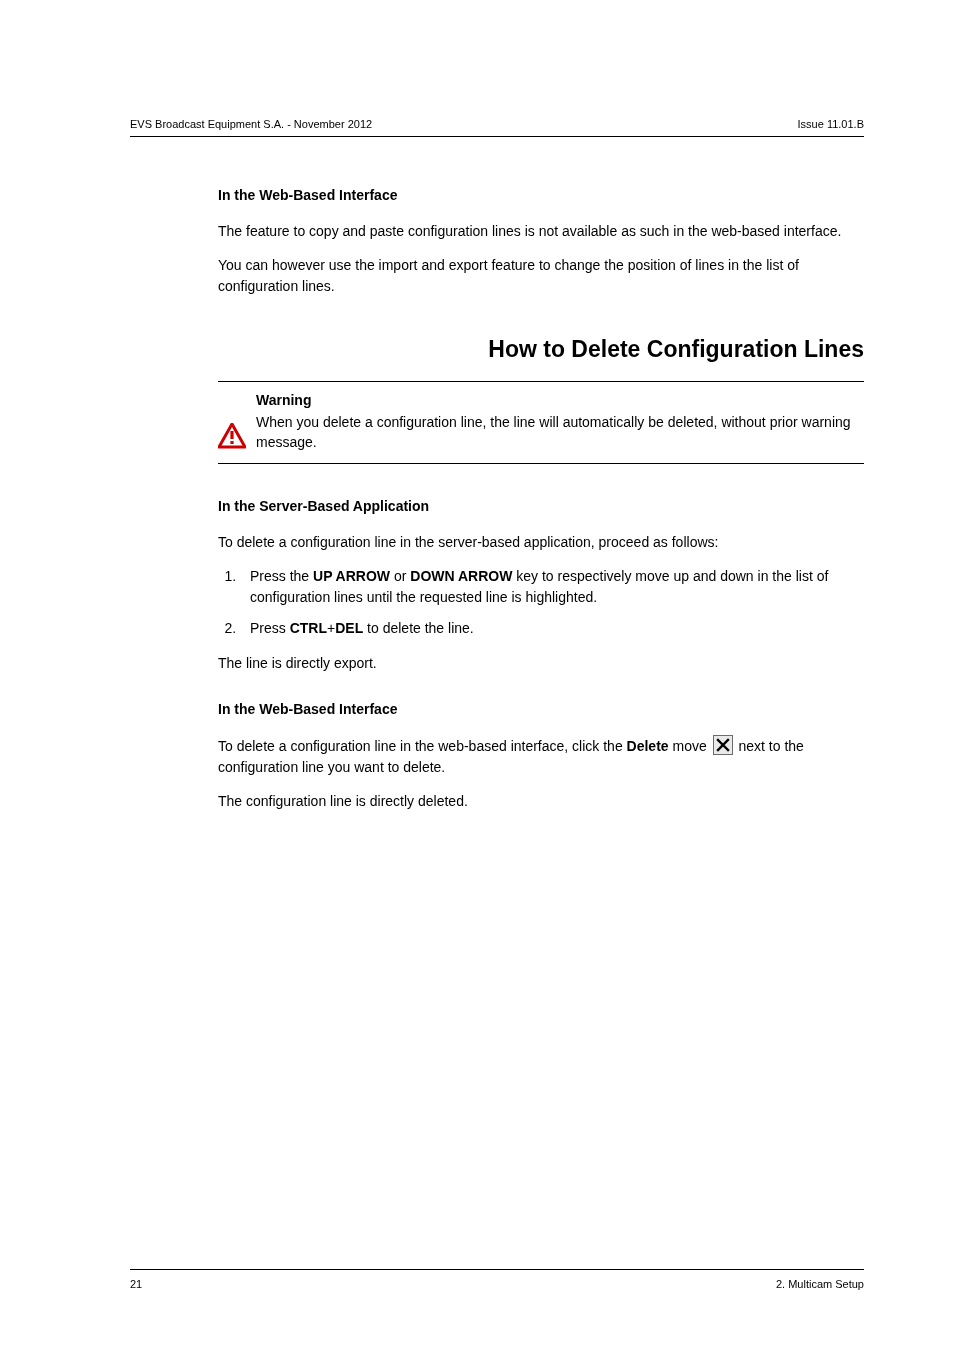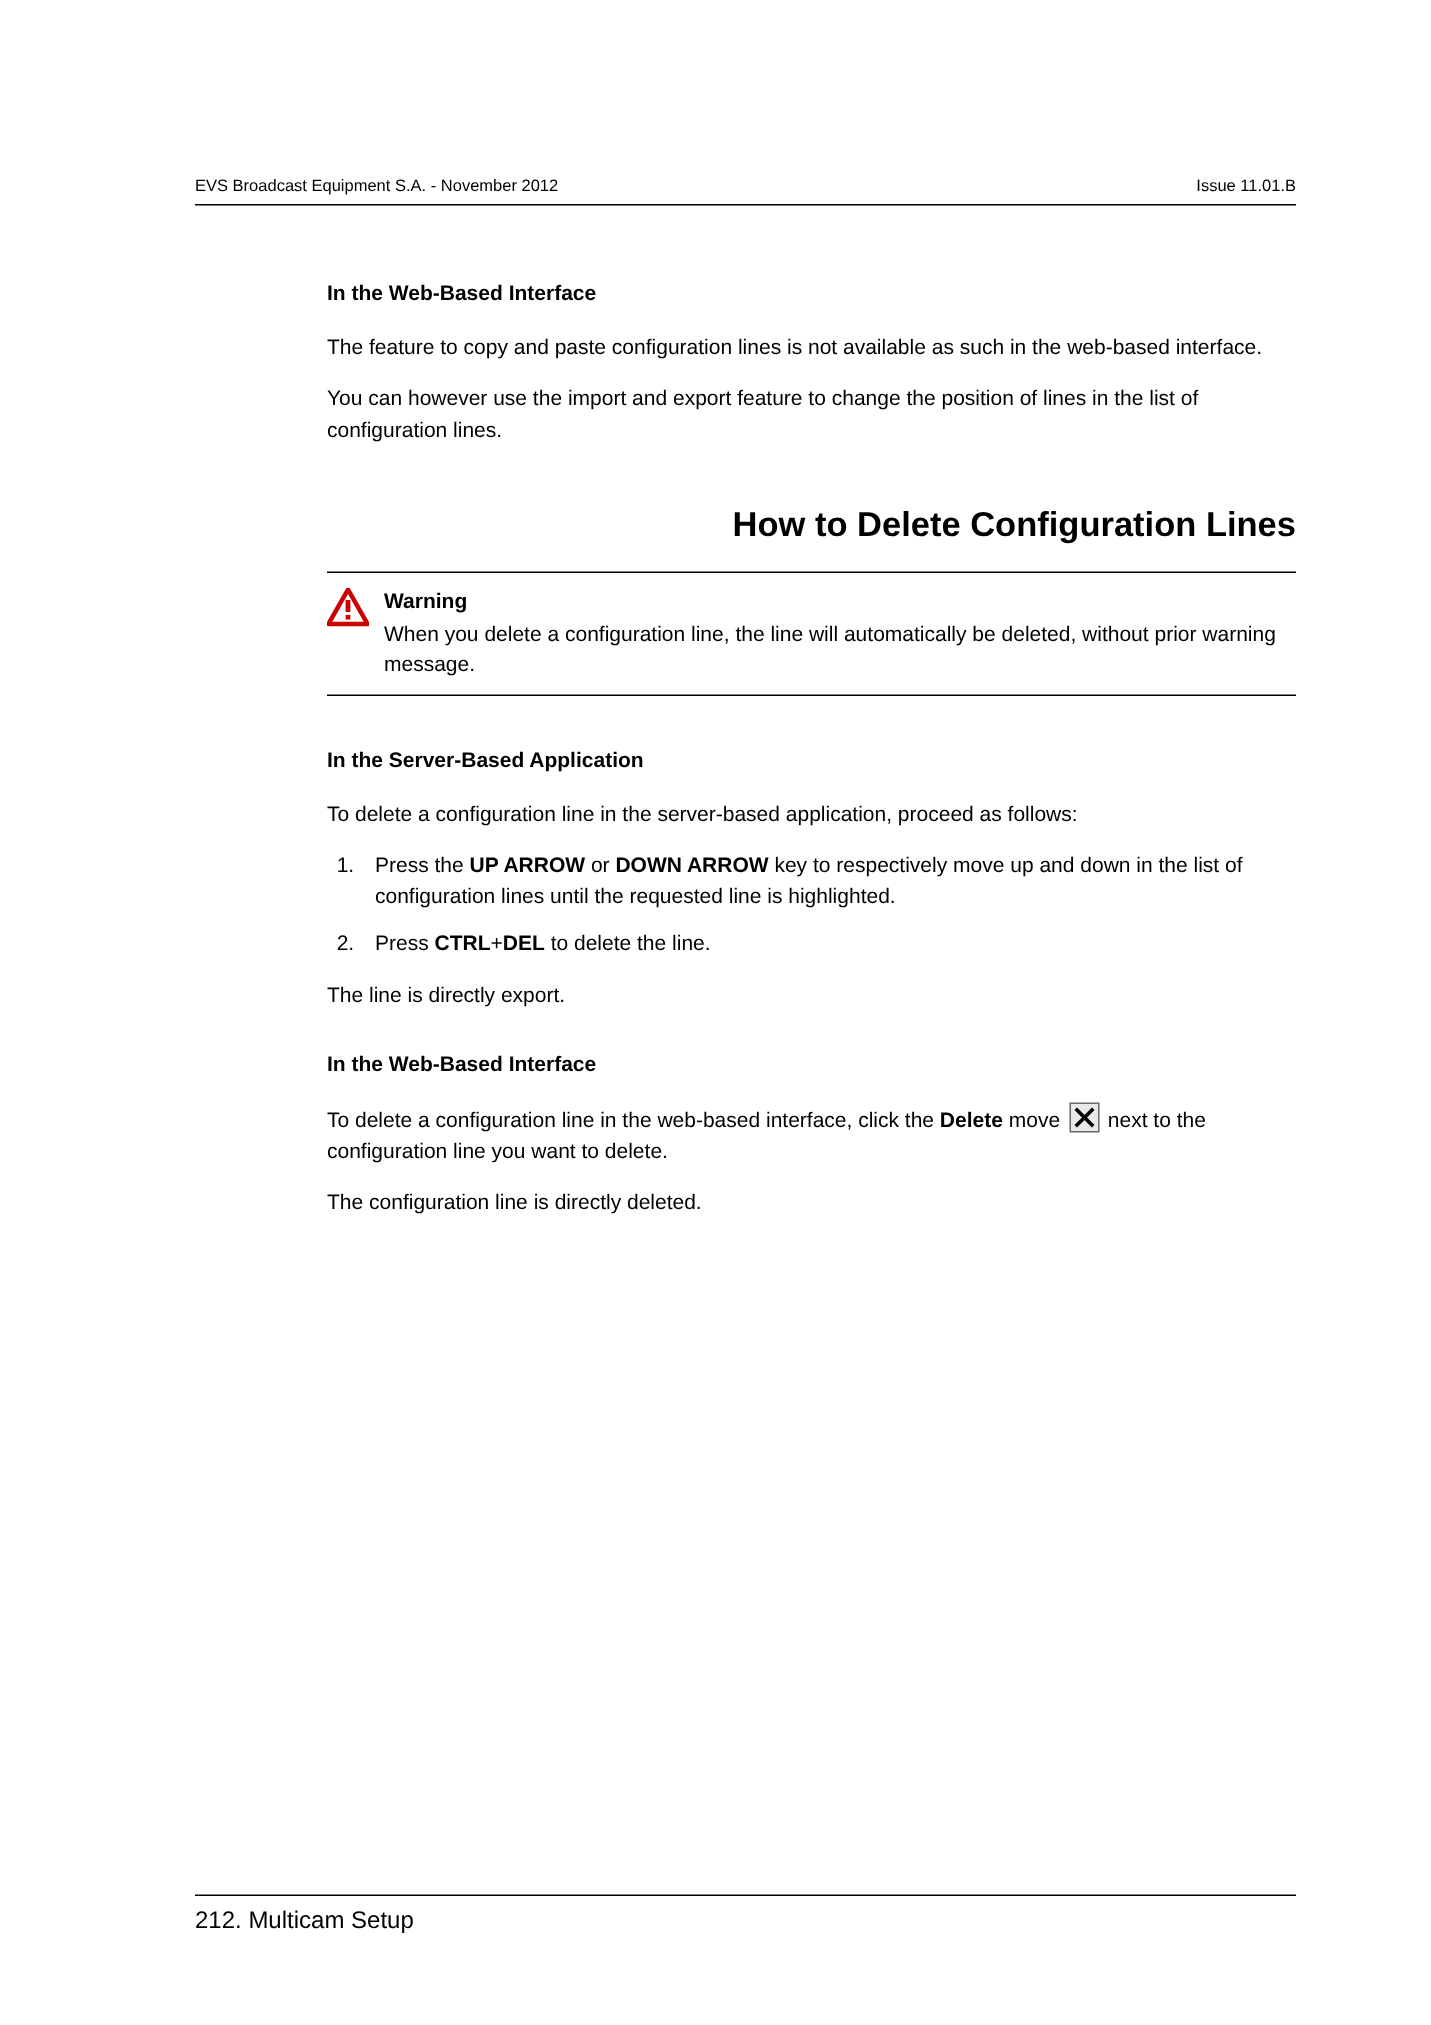--- a/index.html
+++ b/index.html
@@ -46,21 +46,21 @@
     font-size: 23px;
     margin: 40px 0 18px 0;
     text-align: right;
   }
   .warning-box {
     border-top: 1px solid #000;
     border-bottom: 1px solid #000;
     padding: 8px 0 10px 0;
     margin-bottom: 34px;
     display: flex;
-    align-items: flex-start;
+    align-items: flex-end;
     gap: 10px;
   }
   .warning-icon {
     flex: 0 0 auto;
     margin-top: 2px;
   }
   .warning-text {
     font-size: 14px;
     line-height: 1.45;
   }
@@ -94,21 +94,22 @@
   }
   .delete-icon svg { position: absolute; top: 1px; left: 1px; }
   .footer-row {
     position: absolute;
     left: 130px;
     right: 90px;
     bottom: 60px;
     border-top: 1px solid #000;
     padding-top: 8px;
     display: flex;
-    font-size: 16px;
+    justify-content: space-between;
+    font-size: 11px;
     margin-top: 16px;
   }
 </style>
 </head>
 <body>
 
 <div class="page">
 
   <div class="header-row">
     <span>EVS Broadcast Equipment S.A.  - November 2012</span>

